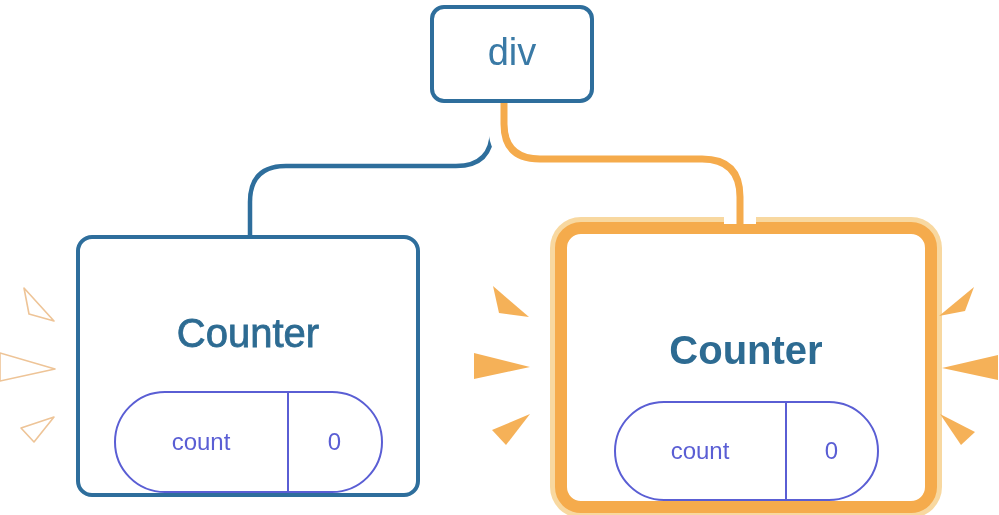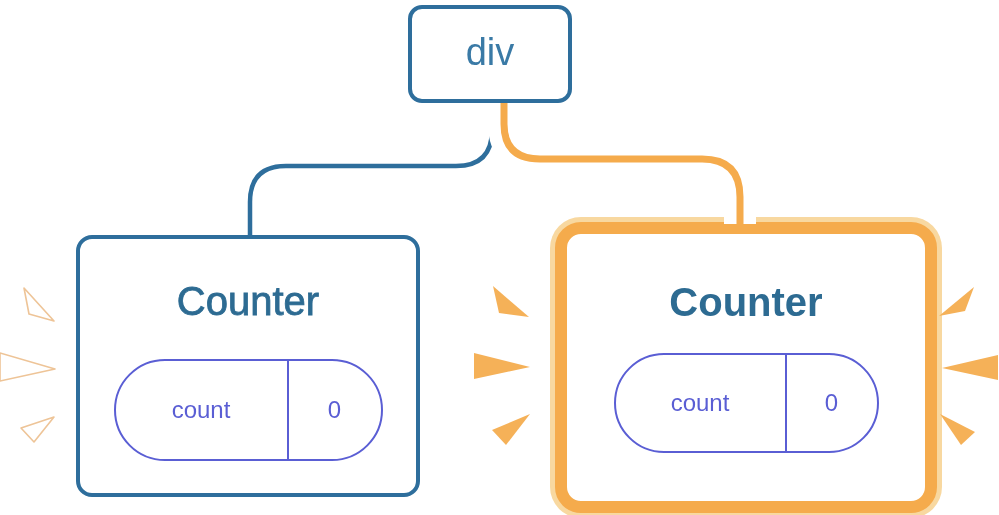--- a/index.html
+++ b/index.html
@@ -21,23 +21,24 @@
     inset: 0;
     z-index: 3;
     pointer-events: none;
   }
   
   .card {
     position: absolute;
     z-index: 2;
     background: #ffffff;
     box-sizing: border-box;
+    justify-content: flex-end;
   }
   .root-card {
-    left: 408px; top: 5px;
+    left: 430px; top: 5px;
     width: 164px; height: 98px;
     border: 4px solid #2e6e9c;
     border-radius: 14px;
     display: flex;
     align-items: center;
     justify-content: center;
   }
   .root-label {
     font-size: 38px;
     color: #3a7aa6;

